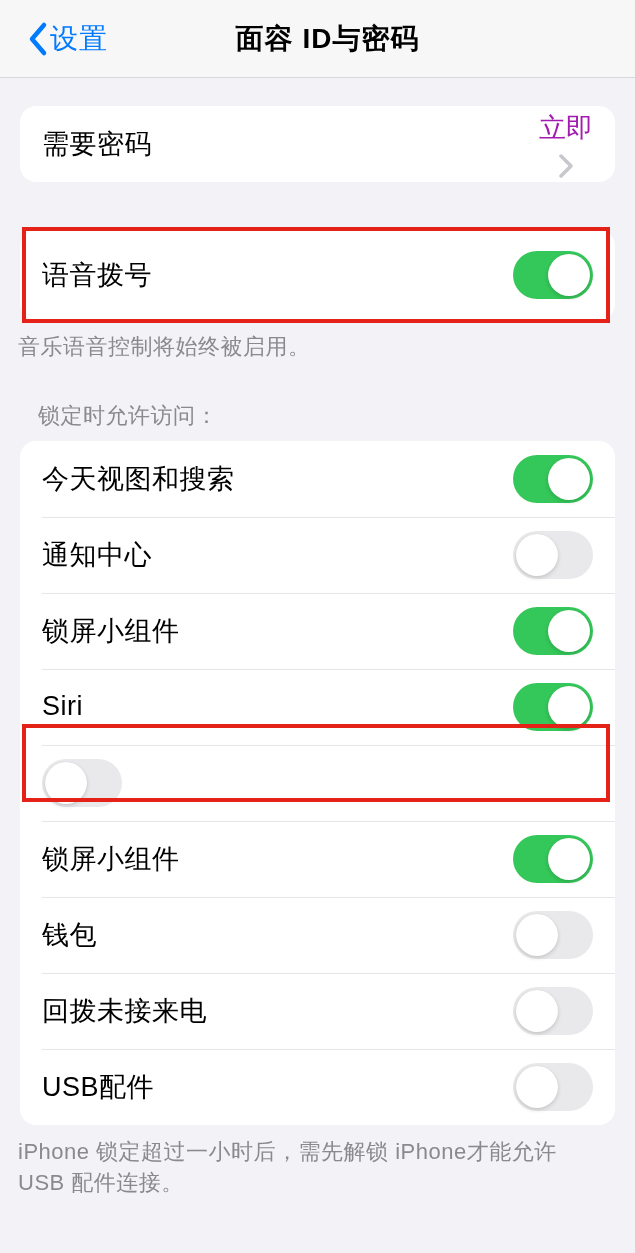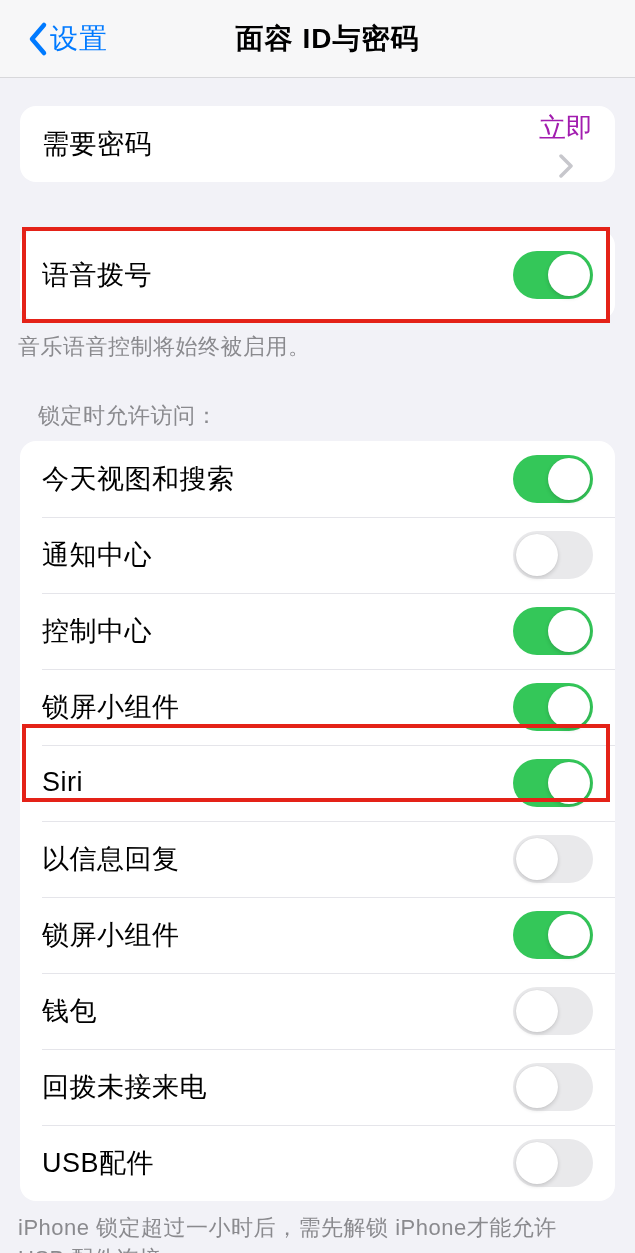--- a/index.html
+++ b/index.html
@@ -201,39 +201,32 @@
           <div class="toggle-knob"></div>
         </div>
       </div>
       <div class="row">
         <span class="row-label">通知中心</span>
         <div class="toggle off">
           <div class="toggle-knob"></div>
         </div>
       </div>
       <div class="row">
-        <span class="row-label">控制中心</span>
-        <div class="toggle on">
-          <div class="toggle-knob"></div>
-        </div>
-      </div>
-      <div class="row">
         <span class="row-label">锁屏小组件</span>
         <div class="toggle on">
           <div class="toggle-knob"></div>
         </div>
       </div>
       <div class="row">
         <span class="row-label">Siri</span>
         <div class="toggle on">
           <div class="toggle-knob"></div>
         </div>
       </div>
       <div class="row">
-        <span class="row-label">以信息回复</span>
         <div class="toggle off">
           <div class="toggle-knob"></div>
         </div>
       </div>
       <div class="row">
         <span class="row-label">锁屏小组件</span>
         <div class="toggle on">
           <div class="toggle-knob"></div>
         </div>
       </div>

